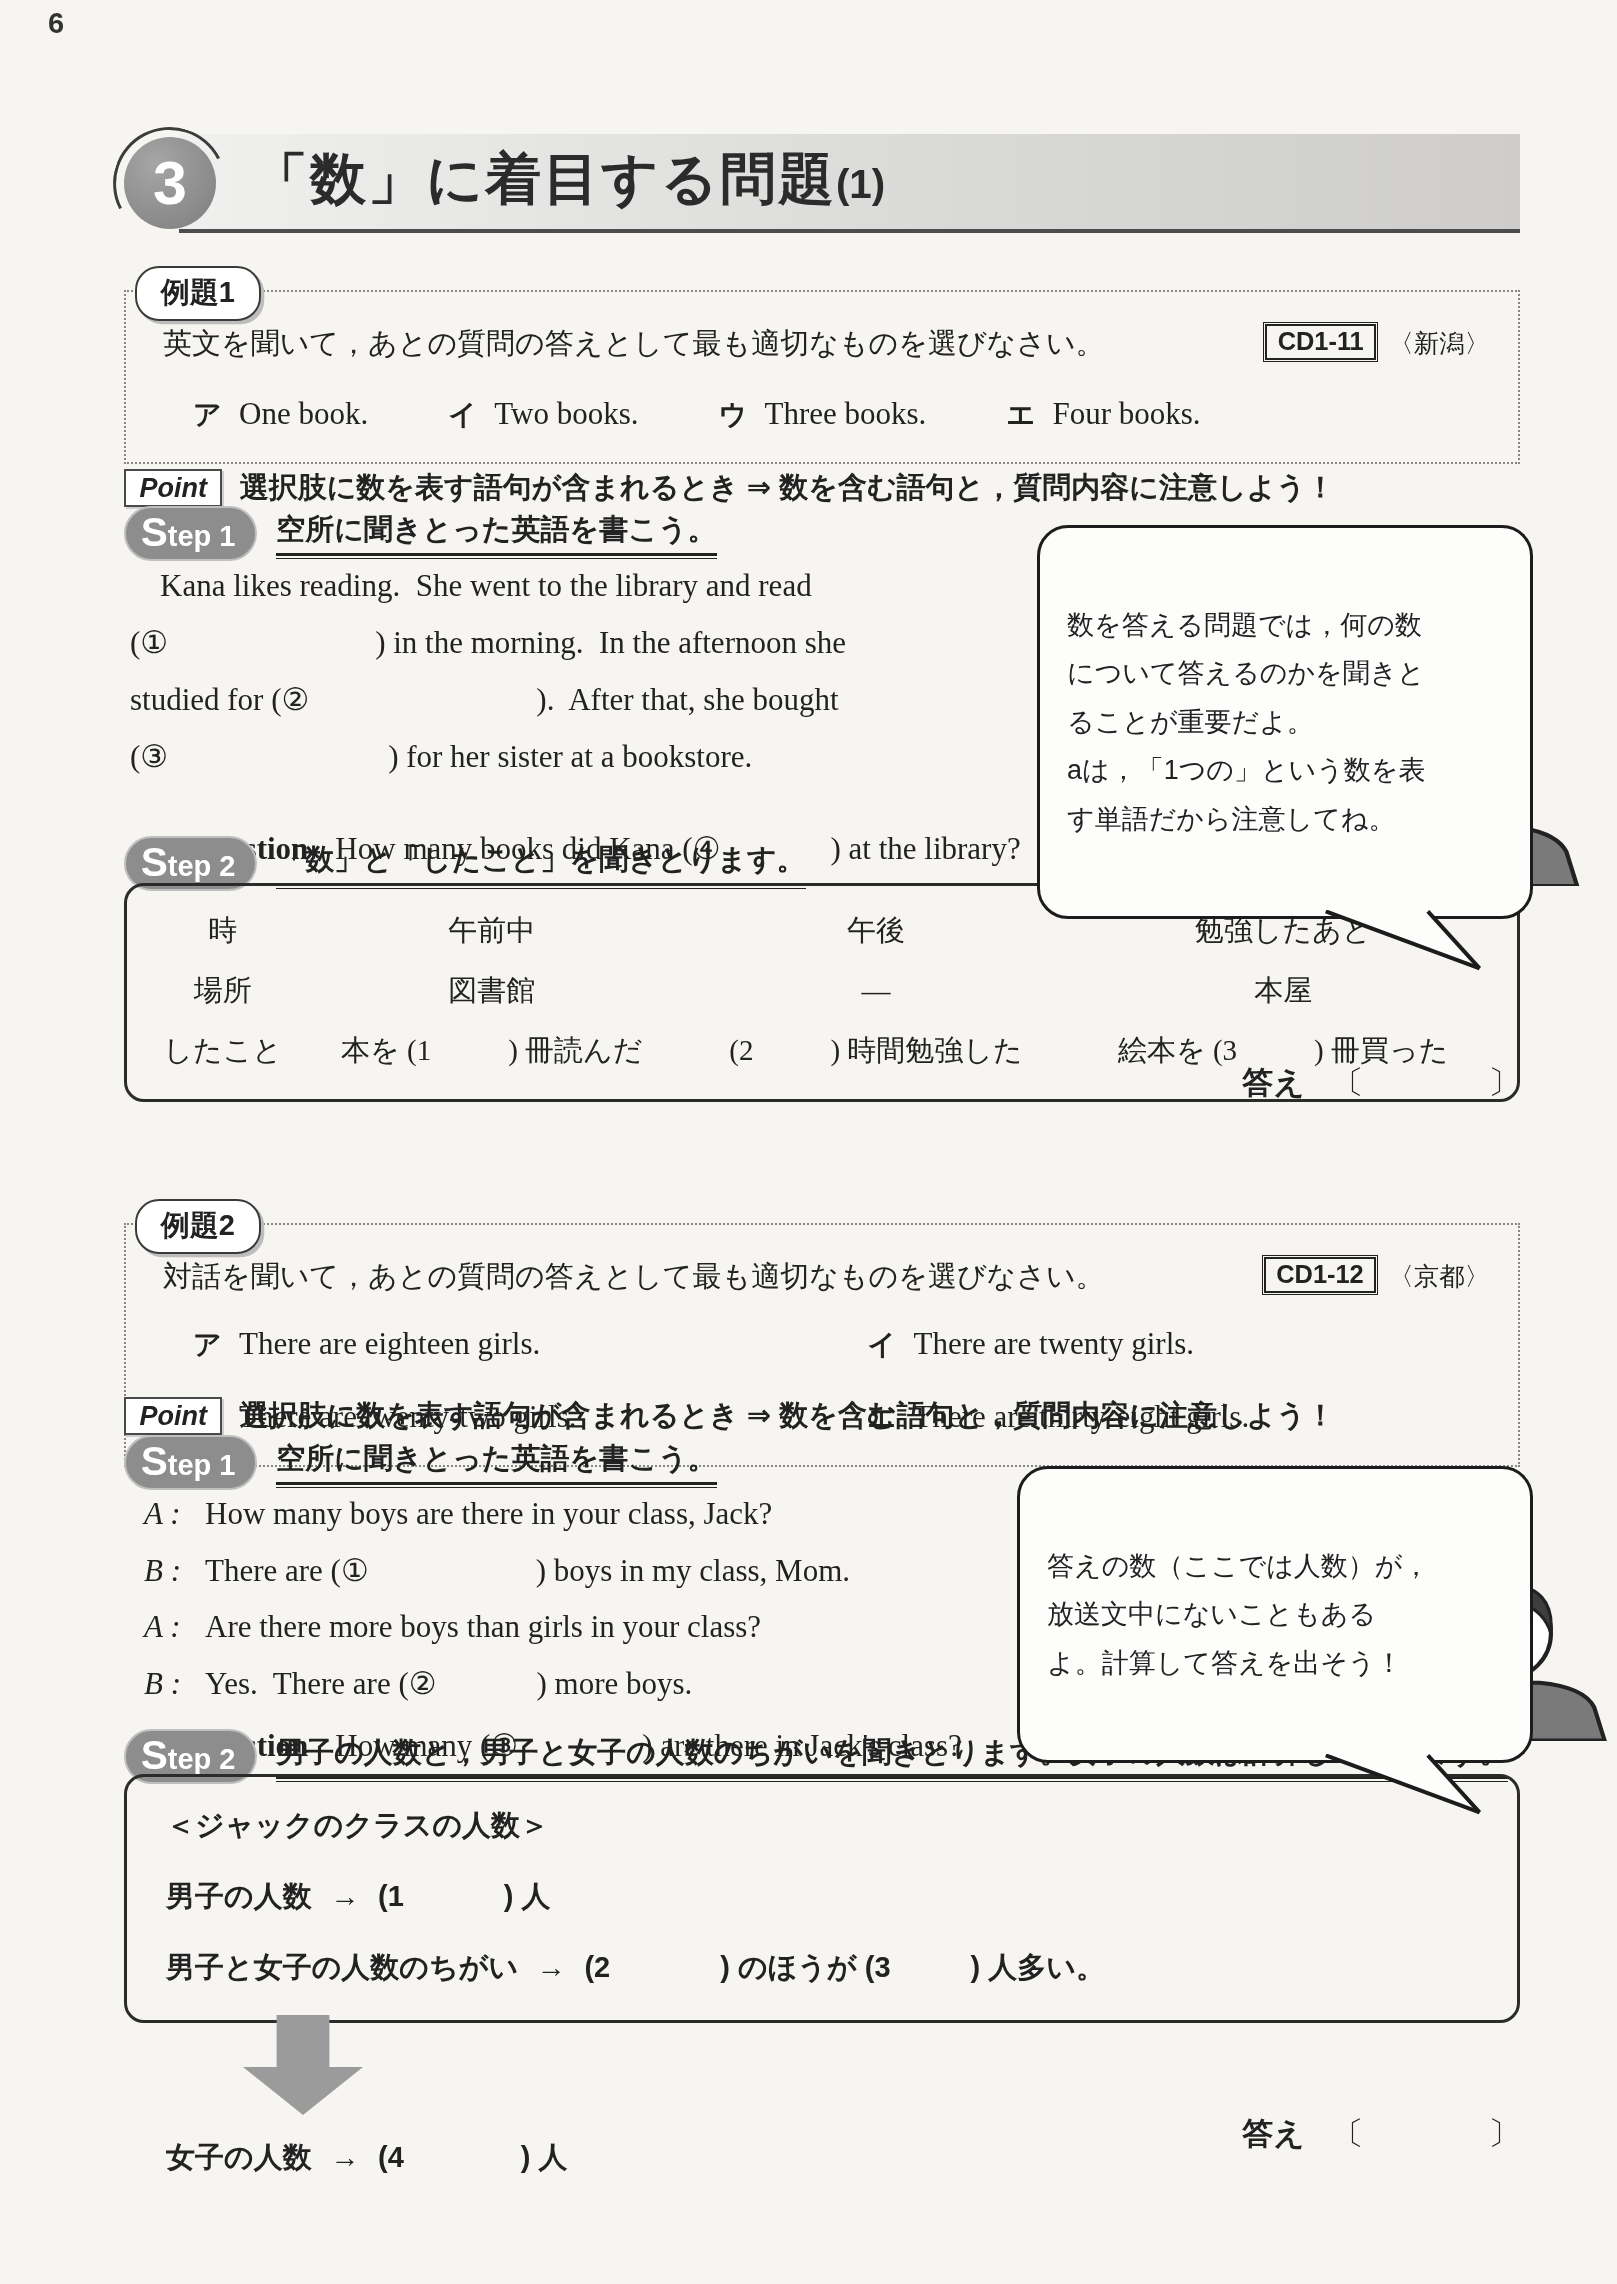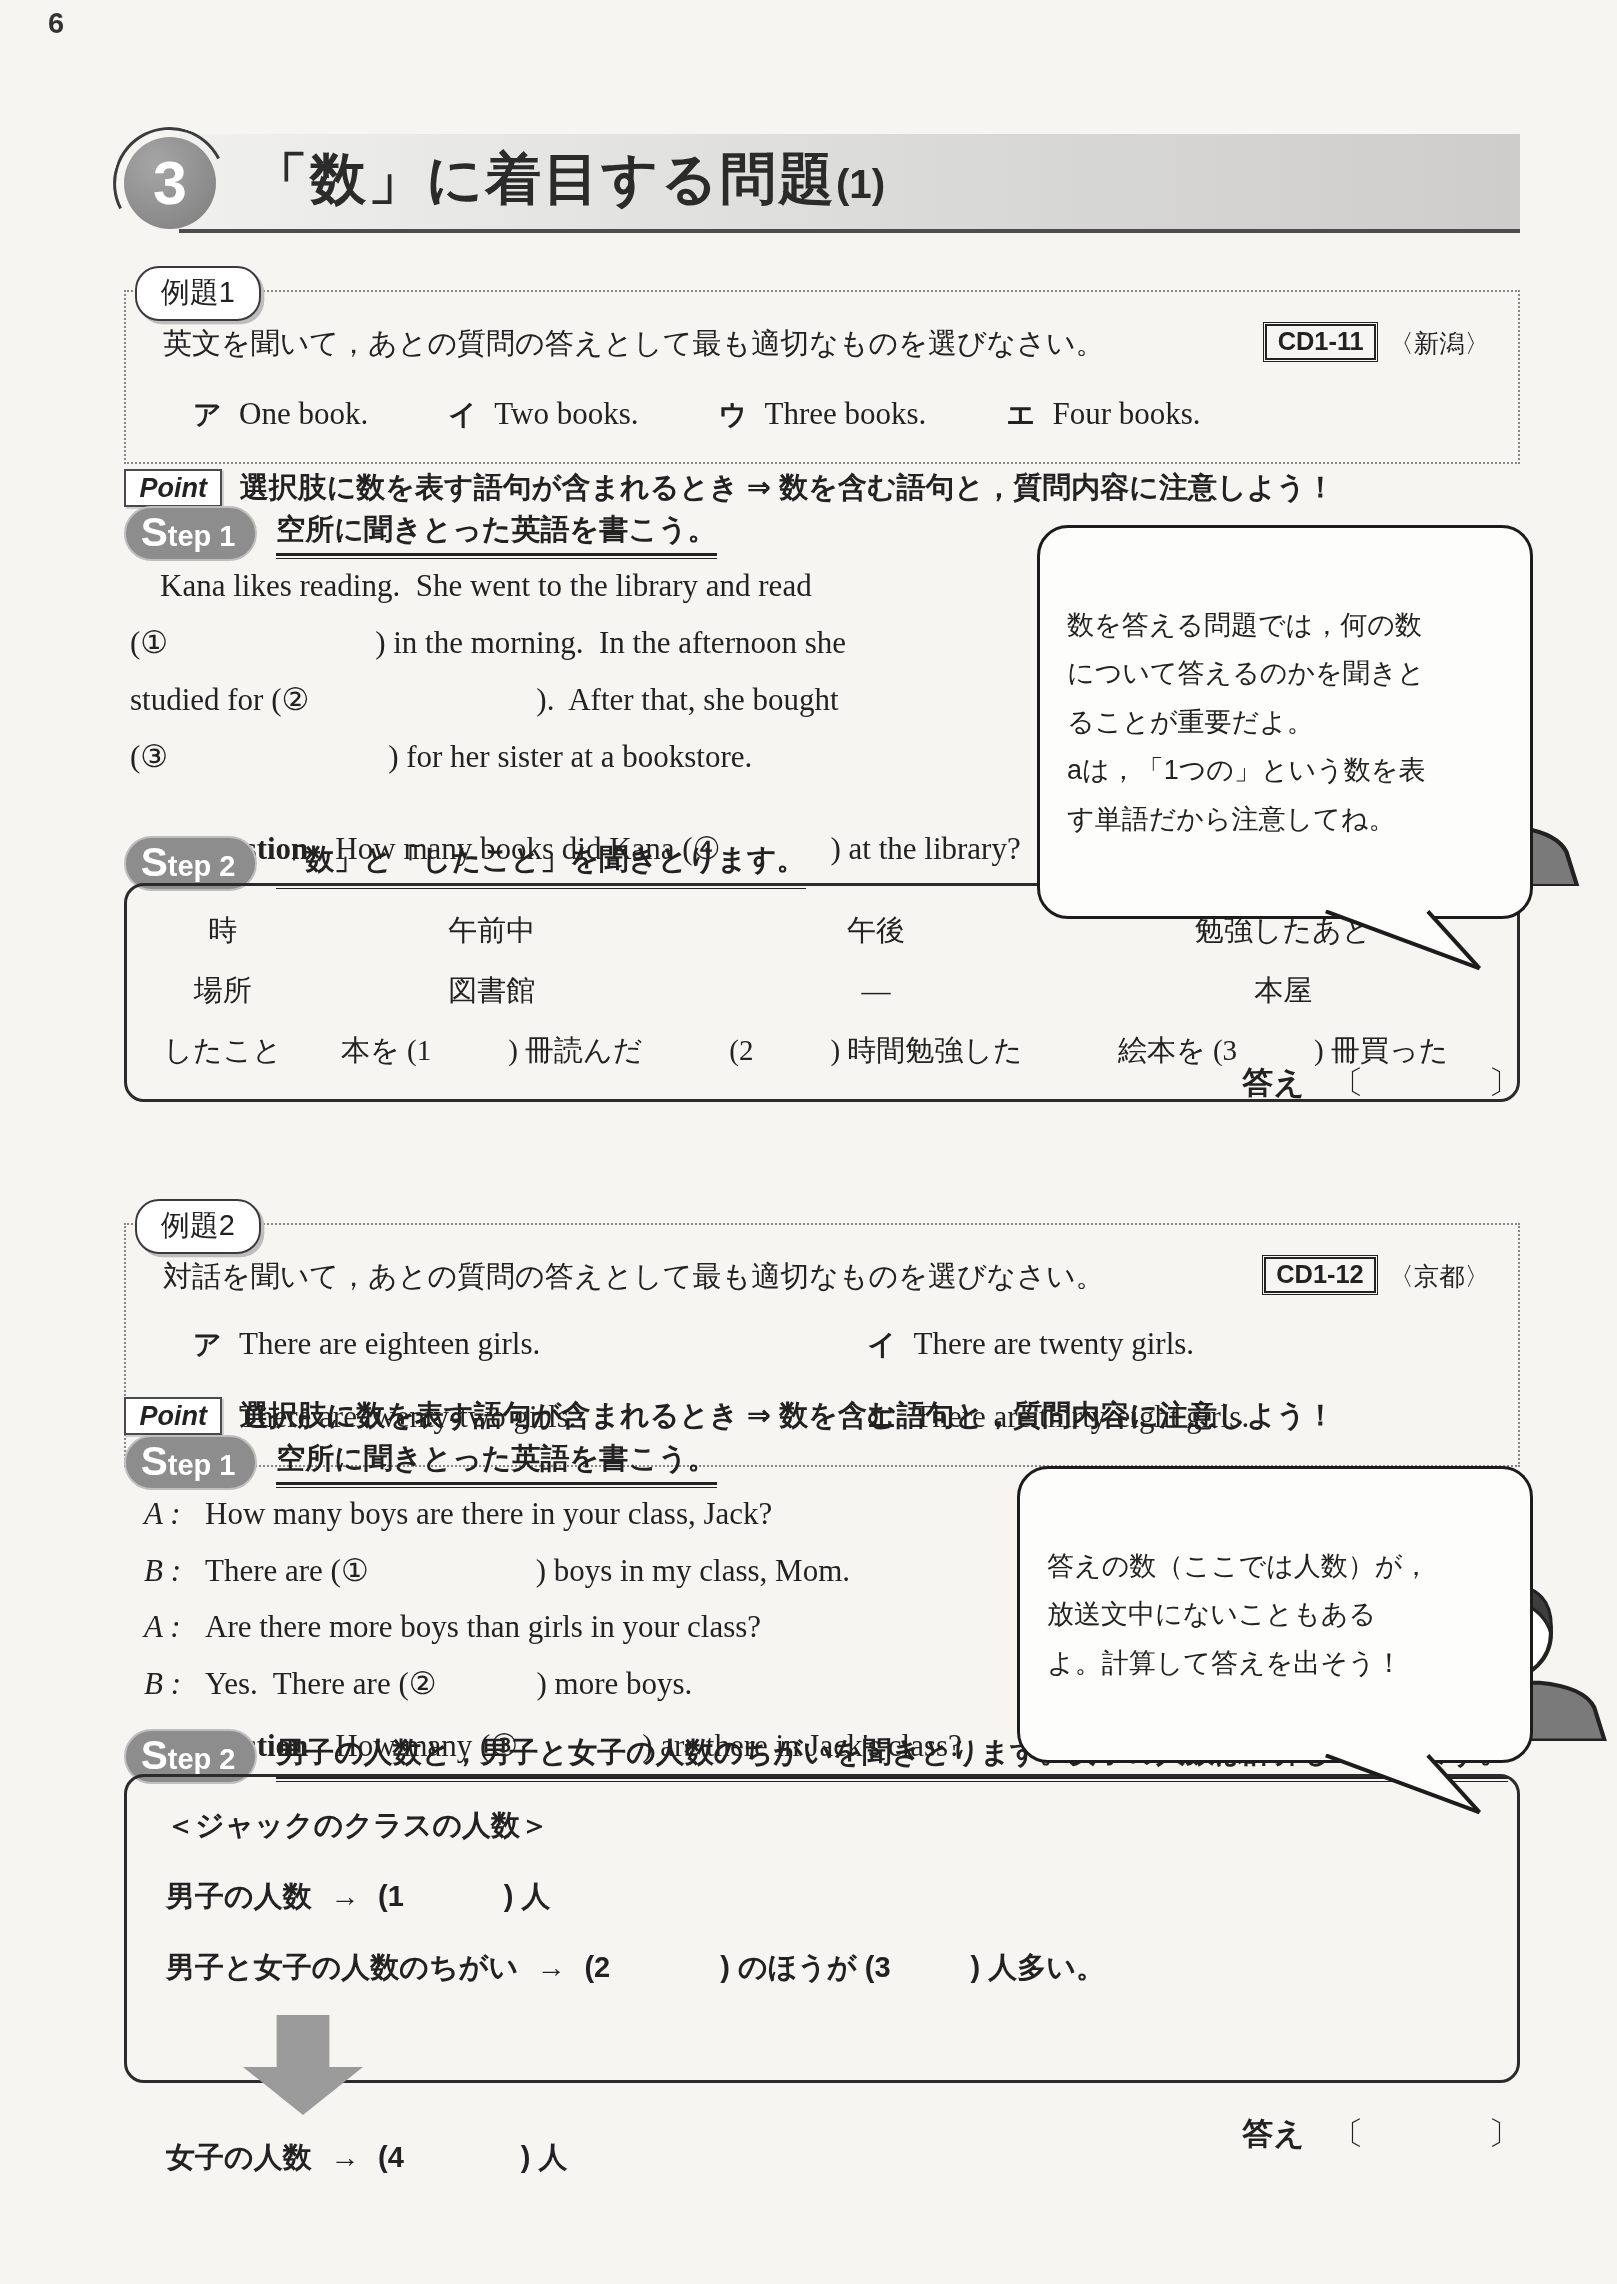--- a/index.html
+++ b/index.html
@@ -33,21 +33,21 @@
     border-bottom:4px solid #4d4d4d;
   }
   .title-band h1{margin:0;font-size:56px;font-weight:800;letter-spacing:2px;color:#2b2b2b;white-space:nowrap;}
   .title-suffix{font-size:0.72em;letter-spacing:0;}
 
   
   .reidai{}
   .reidai-badge{
     position:absolute;top:0;left:10.7px;z-index:3;
     background:#fff;border:2.7px solid #3a3a3a;border-radius:24px;
-    padding:5.3px 24px;font-size:29px;font-weight:400;
+    padding:5.3px 24px;font-size:29px;font-weight:700;
     box-shadow:3.3px 3.3px 0 #bdbdbd;
   }
   .reidai-box{
     margin-top:24px;border:2.7px dotted #868686;background:transparent;
     padding:32px 28px 28px 37px;
   }
   .instr-row{display:flex;align-items:flex-start;}
   .instr{flex:1;font-family:"Liberation Serif","DejaVu Serif",serif;font-size:29px;}
   .cd-box{
     flex:0 0 auto;border:2px solid #222;outline:0.7px solid #222;outline-offset:1.3px;
@@ -291,21 +291,21 @@
   <path d="M122,42 q8,-3 16,2" fill="none" stroke="#222" stroke-width="3"></path>
   <path d="M112,60 l-3,10" fill="none" stroke="#222" stroke-width="2.5"></path>
   <path d="M96,78 Q112,94 128,78 Q120,72 112,73 Q104,72 96,78 Z" fill="#444" stroke="#222" stroke-width="3"></path>
 </svg>
 
 <div class="abs step-row" style="top:1729px;">
   <span class="step-pill">Step 2</span>
   <span class="step-heading">男子の人数と，男子と女子の人数のちがいを聞きとります。女子の人数は計算して求めます。</span>
 </div>
 
-<div class="abs round-box class-box" style="top:1774px;height:309px;">
+<div class="abs round-box class-box" style="top:1774px;height:249px;">
   <div>＜ジャックのクラスの人数＞</div>
   <div class="cb-row">
     <span>男子の人数</span><span class="cb-arrow">→</span><span>(1</span><span class="gap" style="width:100px;"></span><span>) 人</span>
   </div>
   <div class="cb-row">
     <span>男子と女子の人数のちがい</span><span class="cb-arrow">→</span><span>(2</span><span class="gap" style="width:110px;"></span><span>) のほうが (3</span><span class="gap" style="width:80px;"></span><span>) 人多い。</span>
   </div>
   <div class="down-arrow"></div>
   <div class="cb-row" style="margin-top:23px;">
     <span>女子の人数</span><span class="cb-arrow">→</span><span>(4</span><span class="gap" style="width:117px;"></span><span>) 人</span>

